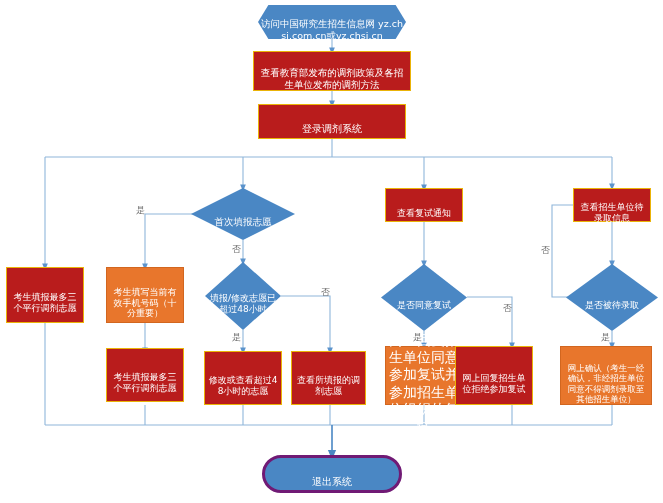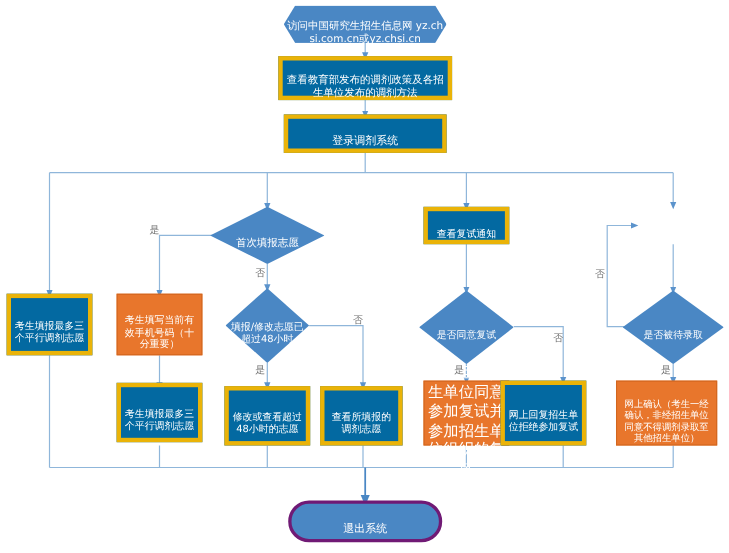--- a/index.html
+++ b/index.html
@@ -35,22 +35,22 @@
   .node .txt{
     display:block;
     width:100%;
     padding:0 3px;
     box-sizing:border-box;
     word-break:break-all;
     margin-top:16px;
   }
   
   .proc{
-    background:#0369a1;
-    border:4px solid #eab308;
+    background:#b91c1c;
+    border:1px solid #eab308;
   }
   .proc.orange{
     background:#e8762c;
     border:1px solid #d2661f;
   }
   
   .hexa{
     background:#4a87c4;
     clip-path:polygon(7% 0%, 93% 0%, 100% 50%, 93% 100%, 7% 100%, 0% 50%);
   }
@@ -209,20 +209,23 @@
   </div>
 
   <div class="node proc orange" style="left:385px;top:346px;width:78px;height:59px;font-size:14px;justify-content:flex-end;">
     <span class="txt">网上回复招生单位同意参加复试并参加招生单位组织的复试</span>
   </div>
 
   <div class="node proc" style="left:455px;top:346px;width:78px;height:59px;font-size:9px;">
     <span class="txt">网上回复招生单位拒绝参加复试</span>
   </div>
 
+  <div class="node proc" style="left:573px;top:188px;width:78px;height:34px;font-size:9px;">
+    <span class="txt">查看招生单位待录取信息</span>
+  </div>
 
   <div class="node dec" style="left:566px;top:264px;width:92px;height:67px;font-size:9px;">
     <span class="dmd"></span>
     <span class="txt">是否被待录取</span>
   </div>
 
   <div class="node proc orange" style="left:560px;top:346px;width:92px;height:59px;font-size:8.5px;">
     <span class="txt">网上确认（考生一经确认，非经招生单位同意不得调剂录取至其他招生单位）</span>
   </div>
 

